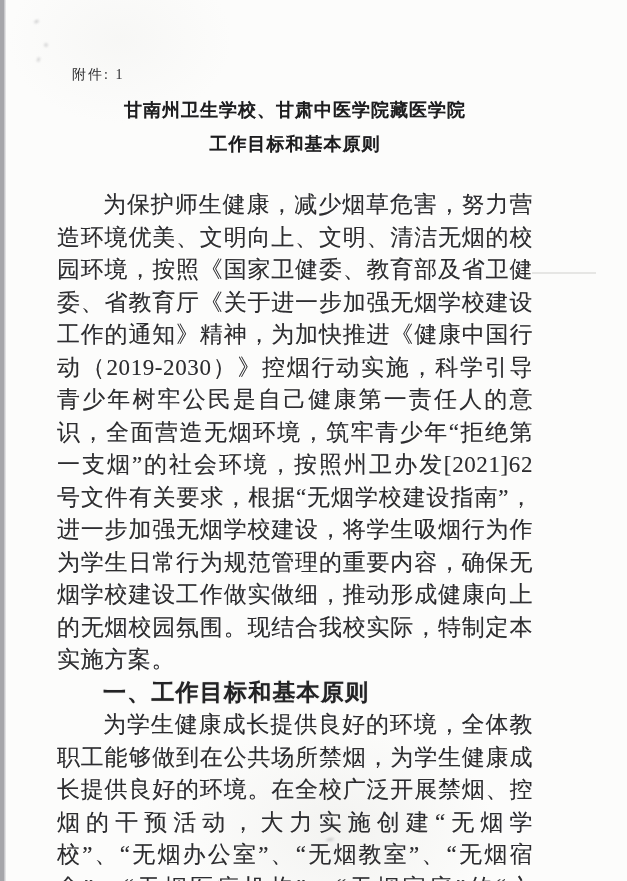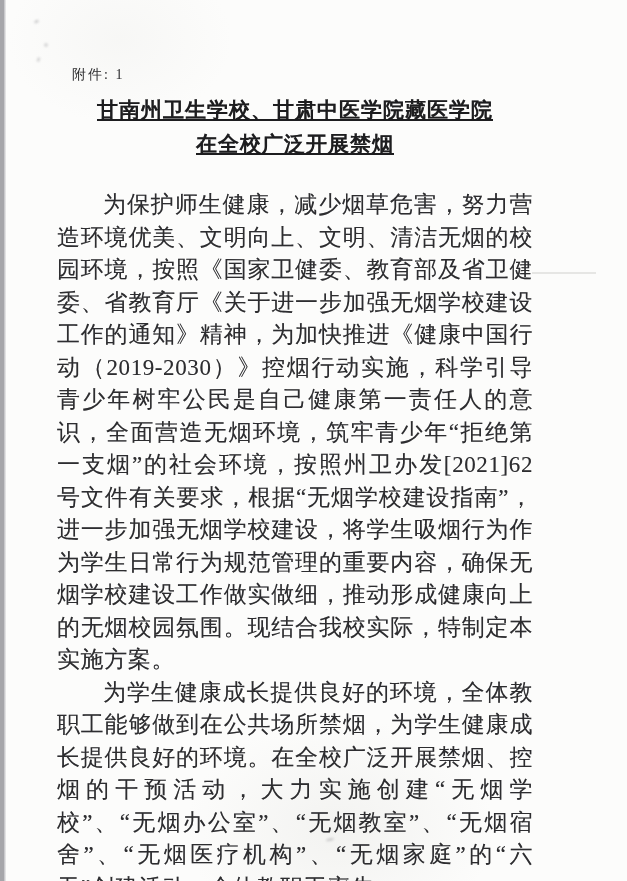--- a/index.html
+++ b/index.html
@@ -41,26 +41,25 @@
   .attachment-label {
     position: absolute; left: 72px; top: 66px;
     font-size: 14px; letter-spacing: 2px;
     color: #2c2c2e;
   }
   .doc-title {
     position: absolute; left: 57px; top: 93px;
     width: 476px;
     text-align: center;
     font-weight: bold;
-    font-size: 21px;
+    font-size: 18px;
     line-height: 34px;
     color: #1d1d1f;
     letter-spacing: 1px;
     text-shadow: 0 0 0.6px rgba(20,20,20,0.45);
-    text-decoration: underline;
   }
   .doc-body {
     position: absolute; left: 57px; top: 189px;
     width: 476px;
     font-size: 23px;
     line-height: 32.5px;
     color: #2d2d30;
     text-align: justify;
     text-justify: inter-ideograph;
     letter-spacing: 0.6px;
@@ -84,21 +83,22 @@
   <div class="smudge s1"></div>
   <div class="smudge s2"></div>
   <div class="smudge s3"></div>
   <div class="smudge s4"></div>
   <div class="streak"></div>
 
   <div class="attachment-label">附件: 1</div>
 
   <div class="doc-title">
     <div>甘南州卫生学校、甘肃中医学院藏医学院</div>
-    <div>在全校广泛开展禁烟</div>
+    <div>工作目标和基本原则</div>
   </div>
 
   <div class="doc-body">
     <p>为保护师生健康，减少烟草危害，努力营造环境优美、文明向上、文明、清洁无烟的校园环境，按照《国家卫健委、教育部及省卫健委、省教育厅《关于进一步加强无烟学校建设工作的通知》精神，为加快推进《健康中国行动（2019-2030）》控烟行动实施，科学引导青少年树牢公民是自己健康第一责任人的意识，全面营造无烟环境，筑牢青少年“拒绝第一支烟”的社会环境，按照州卫办发[2021]62号文件有关要求，根据“无烟学校建设指南”，进一步加强无烟学校建设，将学生吸烟行为作为学生日常行为规范管理的重要内容，确保无烟学校建设工作做实做细，推动形成健康向上的无烟校园氛围。现结合我校实际，特制定本实施方案。</p>
+    <p class="section-heading">一、工作目标和基本原则</p>
     <p>为学生健康成长提供良好的环境，全体教职工能够做到在公共场所禁烟，为学生健康成长提供良好的环境。在全校广泛开展禁烟、控烟的干预活动，大力实施创建“无烟学校”、“无烟办公室”、“无烟教室”、“无烟宿舍”、“无烟医疗机构”、“无烟家庭”的“六无”创建活动。全体教职工率先</p>
   </div>
 
 </div>
 
 </body></html>

